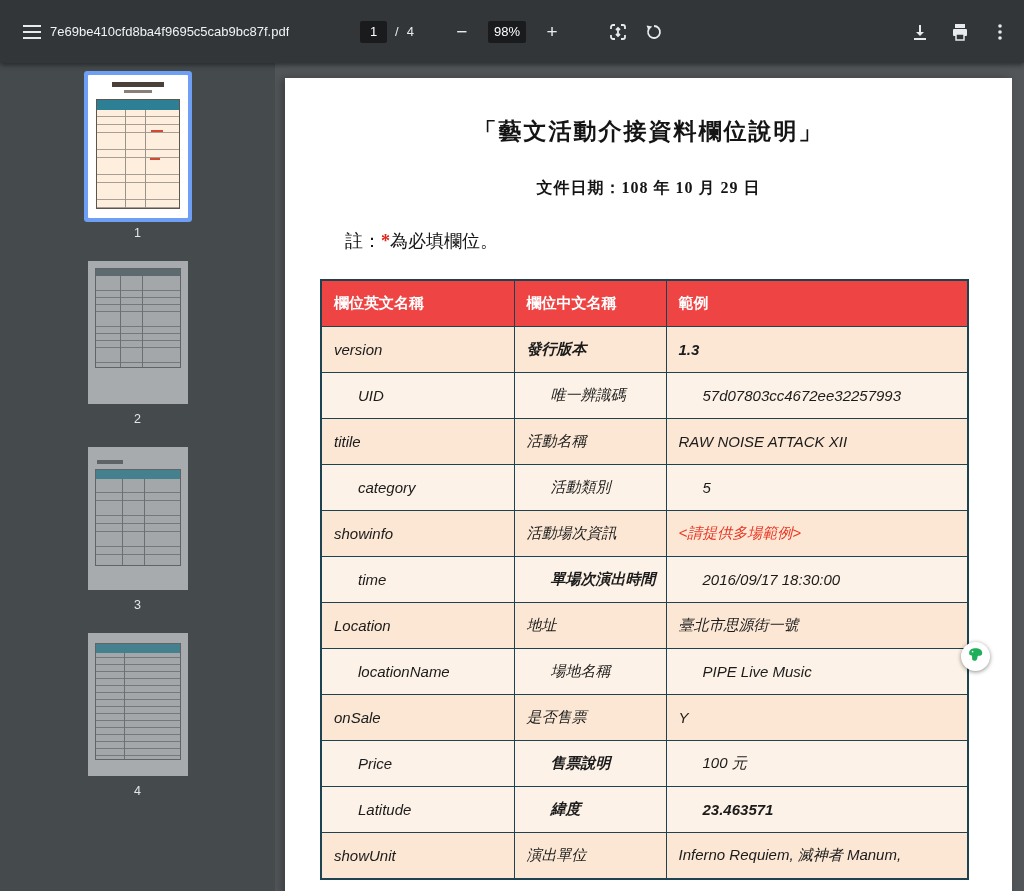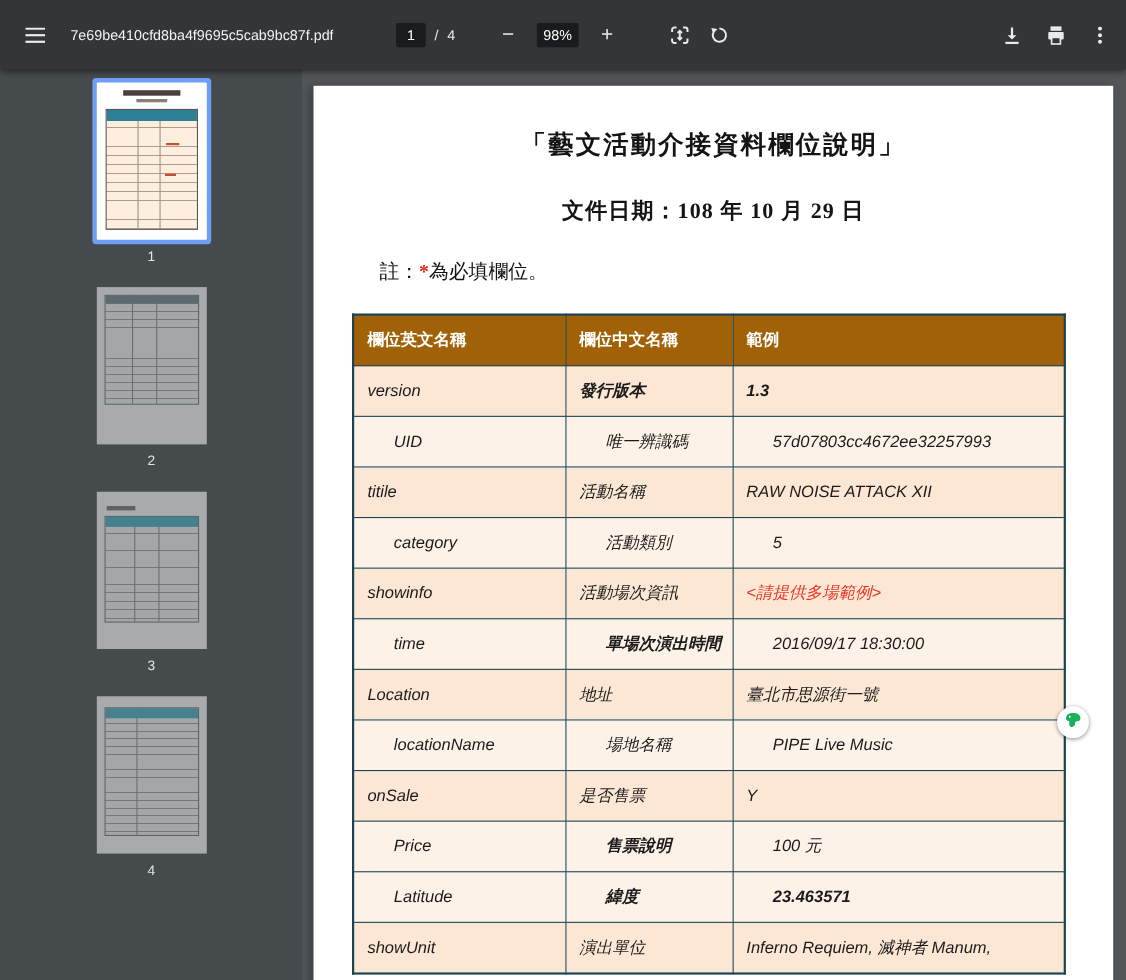--- a/index.html
+++ b/index.html
@@ -3,21 +3,21 @@
 <meta charset="utf-8">
 <style>
   html,body{margin:0;padding:0;width:1024px;height:891px;overflow:hidden;
     font-family:"Liberation Sans","DejaVu Sans",sans-serif;background:#525659;}
   .app{position:relative;width:1024px;height:891px;}
 
   
   .toolbar{position:absolute;top:0;left:0;right:0;height:63px;background:#323639;
     display:flex;align-items:center;color:#e8eaed;z-index:20;
     box-shadow:0 2px 5px rgba(0,0,0,.45);}
-  .tb-left{flex:1;display:flex;align-items:center;min-width:0;padding-left:14px;gap:14px;}
+  .tb-left{flex:1;display:flex;align-items:center;min-width:0;padding-left:14px;}
   .tb-center{display:flex;align-items:center;}
   .tb-right{flex:1;display:flex;align-items:center;justify-content:flex-end;padding-right:6px;gap:4px;}
   .icon-btn{width:36px;height:36px;border:none;background:transparent;color:#e8eaed;
     display:grid;place-items:center;border-radius:50%;cursor:pointer;padding:0;}
   .icon-btn svg{display:block;}
   .filename{font-size:13px;color:#f1f3f4;white-space:nowrap;overflow:hidden;text-overflow:ellipsis;max-width:330px;}
   .num-box{background:#191b1c;border-radius:2px;min-width:15px;height:22px;padding:0 6px;
     display:flex;align-items:center;justify-content:center;font-size:13px;color:#fff;}
   .page-total{font-size:13px;margin:0 0 0 8px;color:#e8eaed;}
   .sep-gap{width:30px;}
@@ -59,29 +59,29 @@
       linear-gradient(#6b6f72,#6b6f72) 34% 0 / 1px 100% no-repeat,
       repeating-linear-gradient(to bottom,#a3a7aa 0 6.3px,#74787b 6.3px 7px);}
 
   
   .viewer{position:absolute;top:63px;left:275px;right:0;bottom:0;background:#525659;overflow:hidden;}
   .page{position:absolute;top:0;left:10px;right:12px;height:100%;background:#ffffff;
     box-shadow:-4px 0 8px rgba(0,0,0,.25);overflow:hidden;margin-top:15px;}
   .doc-title{margin:38px 0 0 0;text-align:center;font-family:"Liberation Serif","DejaVu Serif",serif;
     font-size:23px;font-weight:700;color:#141414;letter-spacing:2px;}
   .doc-date{margin-top:31px;text-align:center;font-family:"Liberation Serif","DejaVu Serif",serif;
-    font-size:20px;font-weight:700;color:#141414;letter-spacing:1px;}
+    font-size:16px;font-weight:700;color:#141414;letter-spacing:1px;}
   .doc-note{margin:30px 0 0 60px;font-family:"Liberation Serif","DejaVu Serif",serif;
     font-size:18px;color:#141414;}
   .doc-note .star{color:#e0261a;font-weight:700;}
 
   table.fields{border-collapse:collapse;table-layout:fixed;width:647px;margin:26px 0 0 35px;
     font-size:15px;color:#1b1b1b;border:2px solid #1d4250;}
   table.fields col.c-en{width:193px;} table.fields col.c-zh{width:152px;} table.fields col.c-ex{width:302px;}
-  table.fields th{background:#a16207;color:#ffffff;font-weight:700;text-align:left;
+  table.fields th{background:#ef4444;color:#ffffff;font-weight:700;text-align:left;
     height:45px;padding:0 8px 0 12px;border:1px solid #1d4250;font-size:15px;}
   table.fields td{height:45px;padding:0 8px 0 12px;border:1px solid #1d4250;overflow:hidden;white-space:nowrap;font-style:italic;}
   tr.dark td{background:#fbe7d4;} tr.light td{background:#fdf2e7;padding-left:36px;}
   td.zh.b{font-weight:700;} td.ex.b{font-weight:700;}
   td.ex.red{color:#ea3423;}
 
   
   .evernote{position:absolute;top:579px;right:34px;width:29px;height:29px;border-radius:50%;
     background:#fff;box-shadow:0 1px 4px rgba(0,0,0,.45);display:grid;place-items:center;cursor:pointer;}
 </style>

